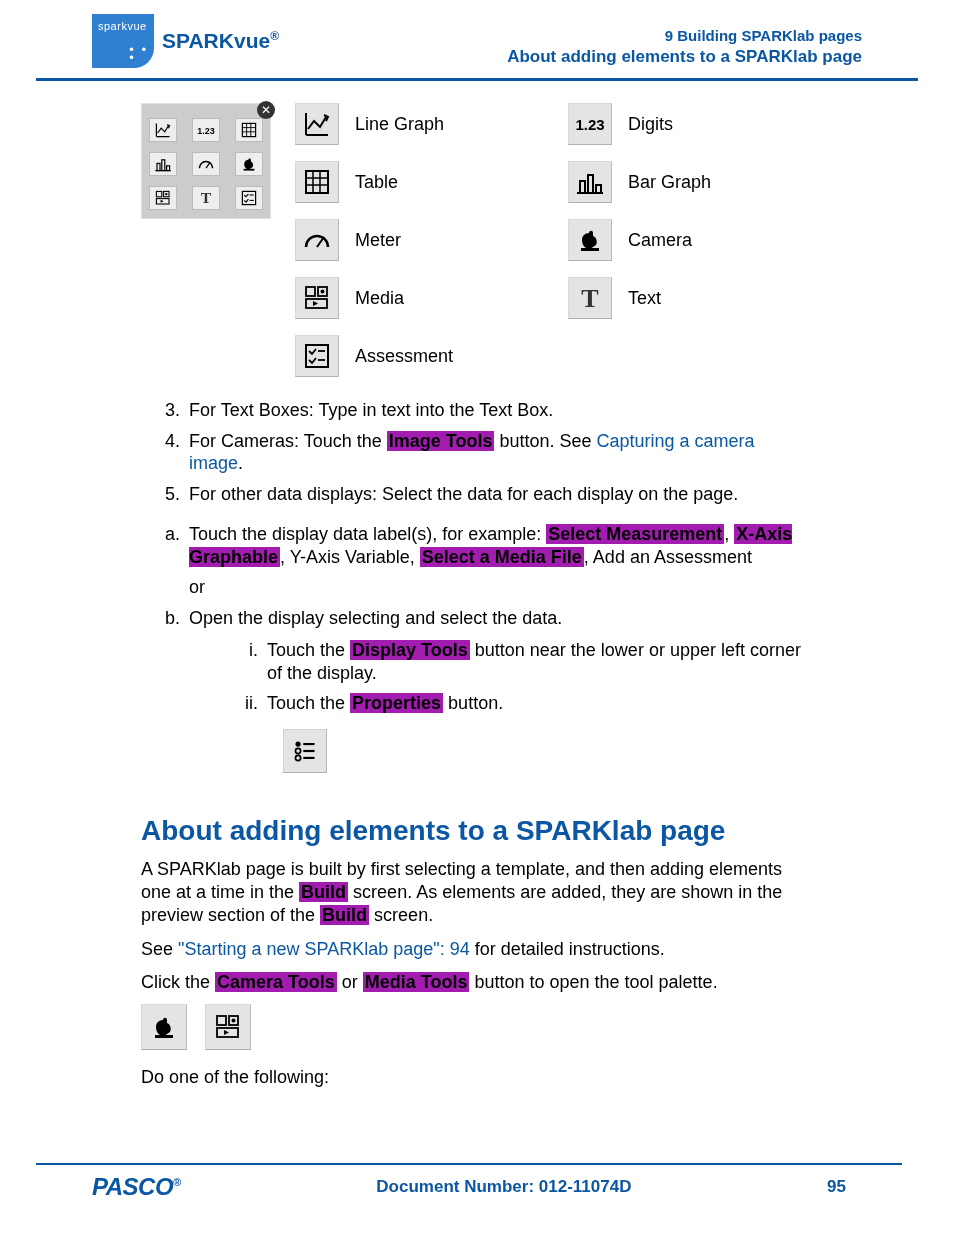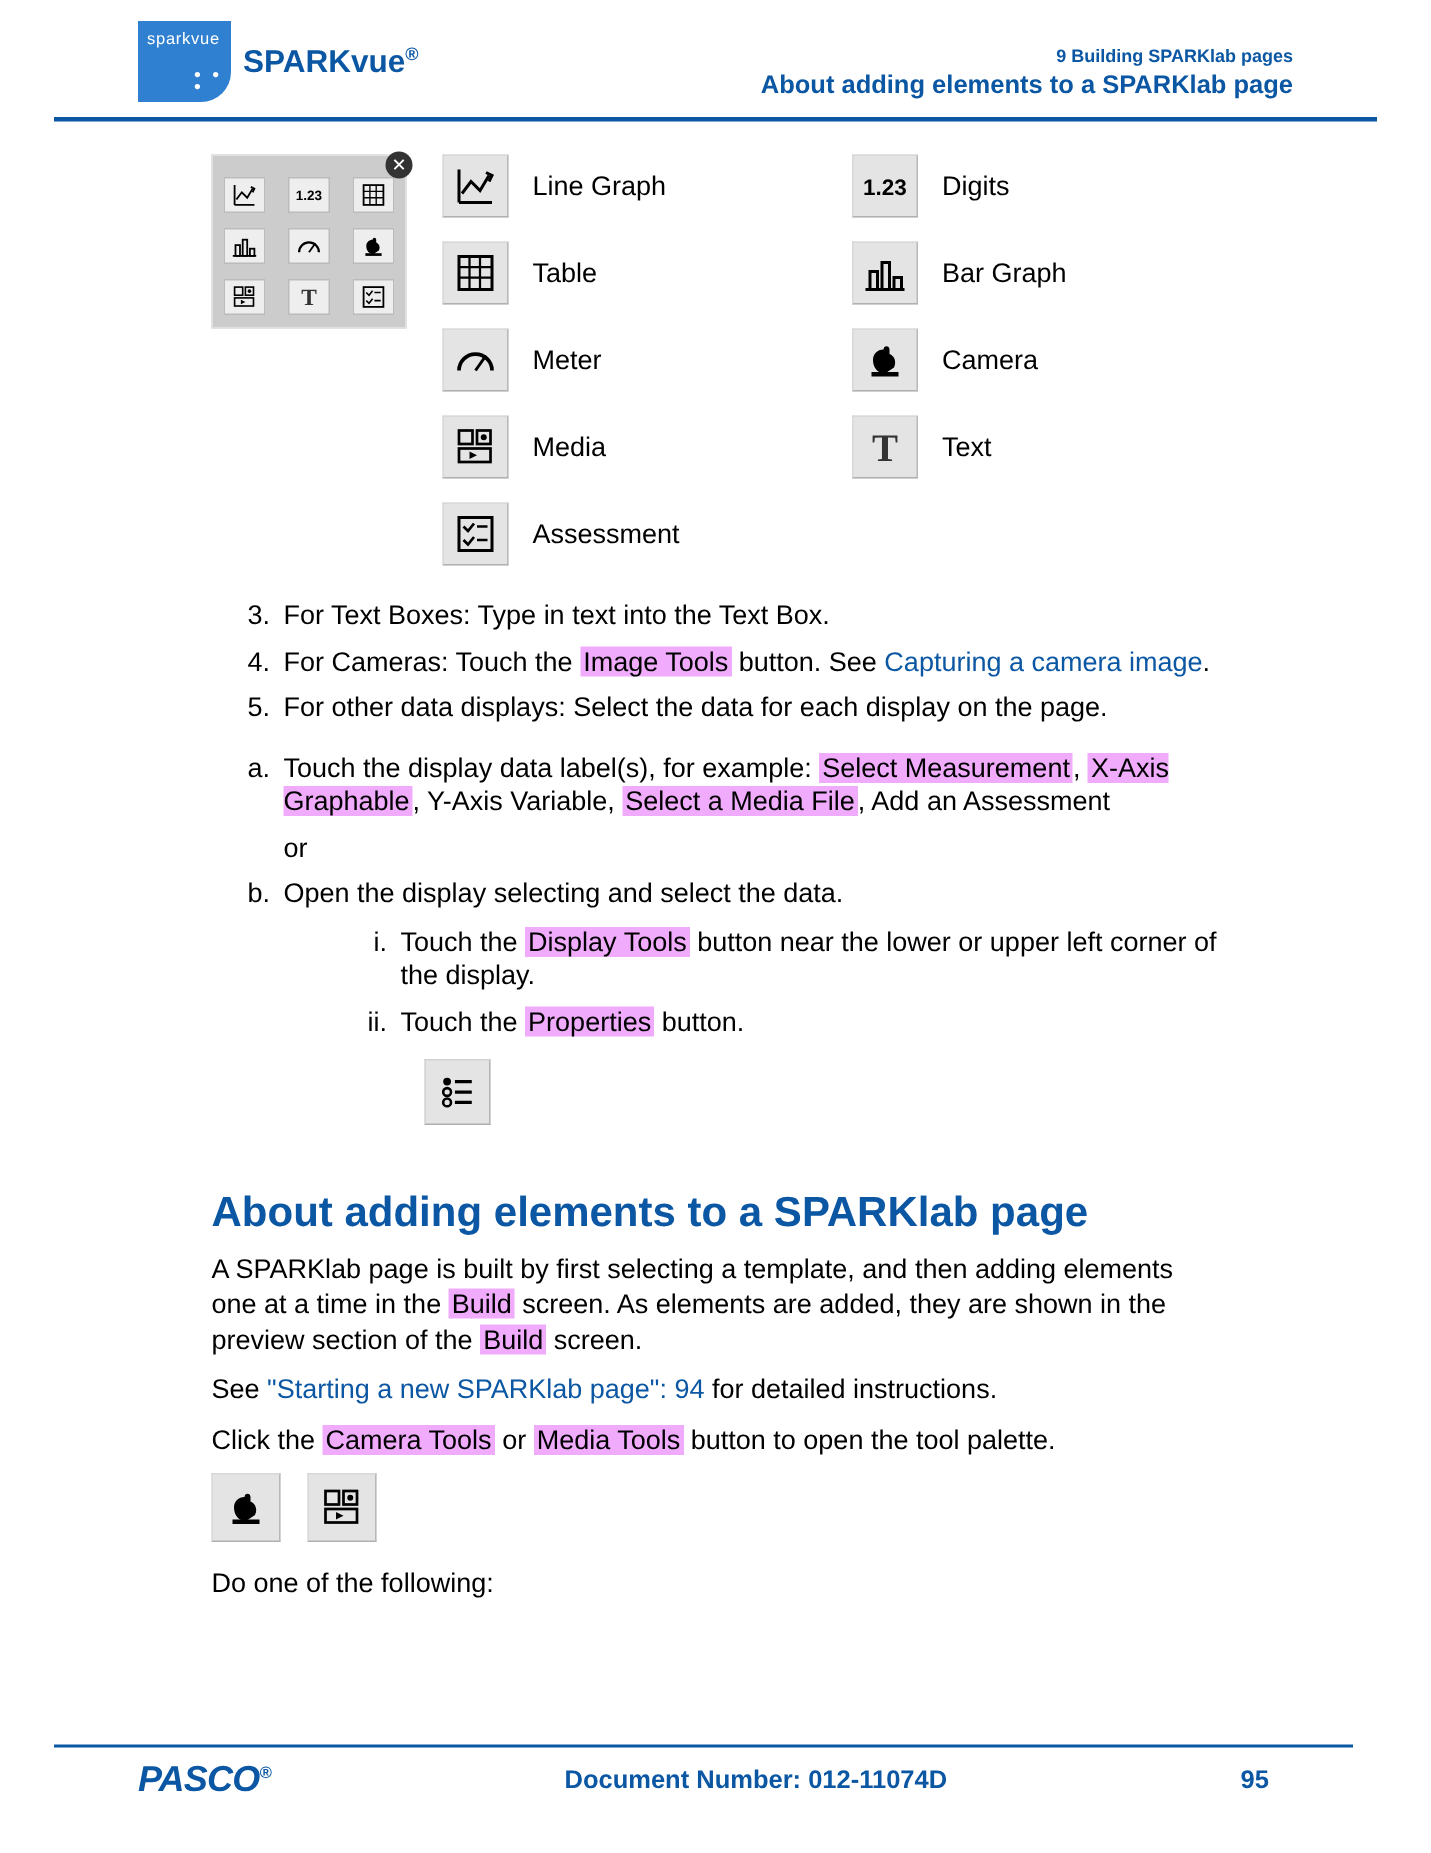--- a/index.html
+++ b/index.html
@@ -45,21 +45,21 @@
     font-weight: bold;
     font-size: 21px;
   }
   .product-name sup { font-size: 12px; }
   .header-right {
     text-align: right;
     color: var(--blue);
     font-weight: bold;
     line-height: 1.3;
   }
-  .header-right .crumbs { font-size: 12px; }
+  .header-right .crumbs { font-size: 15px; }
   .header-right .subcrumbs { font-size: 17px; }
 
   .content {
     padding: 22px 105px 40px 105px;
     font-size: 18px;
     line-height: 1.25;
   }
 
   .palette-row { display: flex; align-items: flex-start; gap: 24px; margin-bottom: 22px; }
 
@@ -105,21 +105,21 @@
     font-weight: bold;
     border: 1px solid #d8d8d8;
     border-right-color: #b8b8b8;
     border-bottom-color: #b0b0b0;
     color: #111;
   }
   .legend-label { font-size: 18px; line-height: 1.15; }
 
   ol.steps { margin: 0 0 18px 0; padding: 0 0 0 44px; }
   ol.steps > li { padding-left: 4px; margin: 8px 0; }
-  .bold-bg { background: #f0abfc; font-weight: normal; padding: 0 2px; }
+  .bold-bg { background: #a21caf; font-weight: bold; padding: 0 2px; }
   .link { color: var(--blue); text-decoration: none; }
 
   .sub-alpha { list-style: lower-alpha; margin: 0 0 18px 0; padding-left: 44px; }
   .sub-alpha > li { margin: 8px 0; padding-left: 4px; }
   .sub-roman { list-style: lower-roman; padding-left: 74px; margin: 10px 0; }
   .sub-roman > li { margin: 8px 0; padding-left: 4px; }
   .or { margin: 8px 0 8px 0; }
 
   .inline-icon-box {
     width: 44px; height: 44px;

